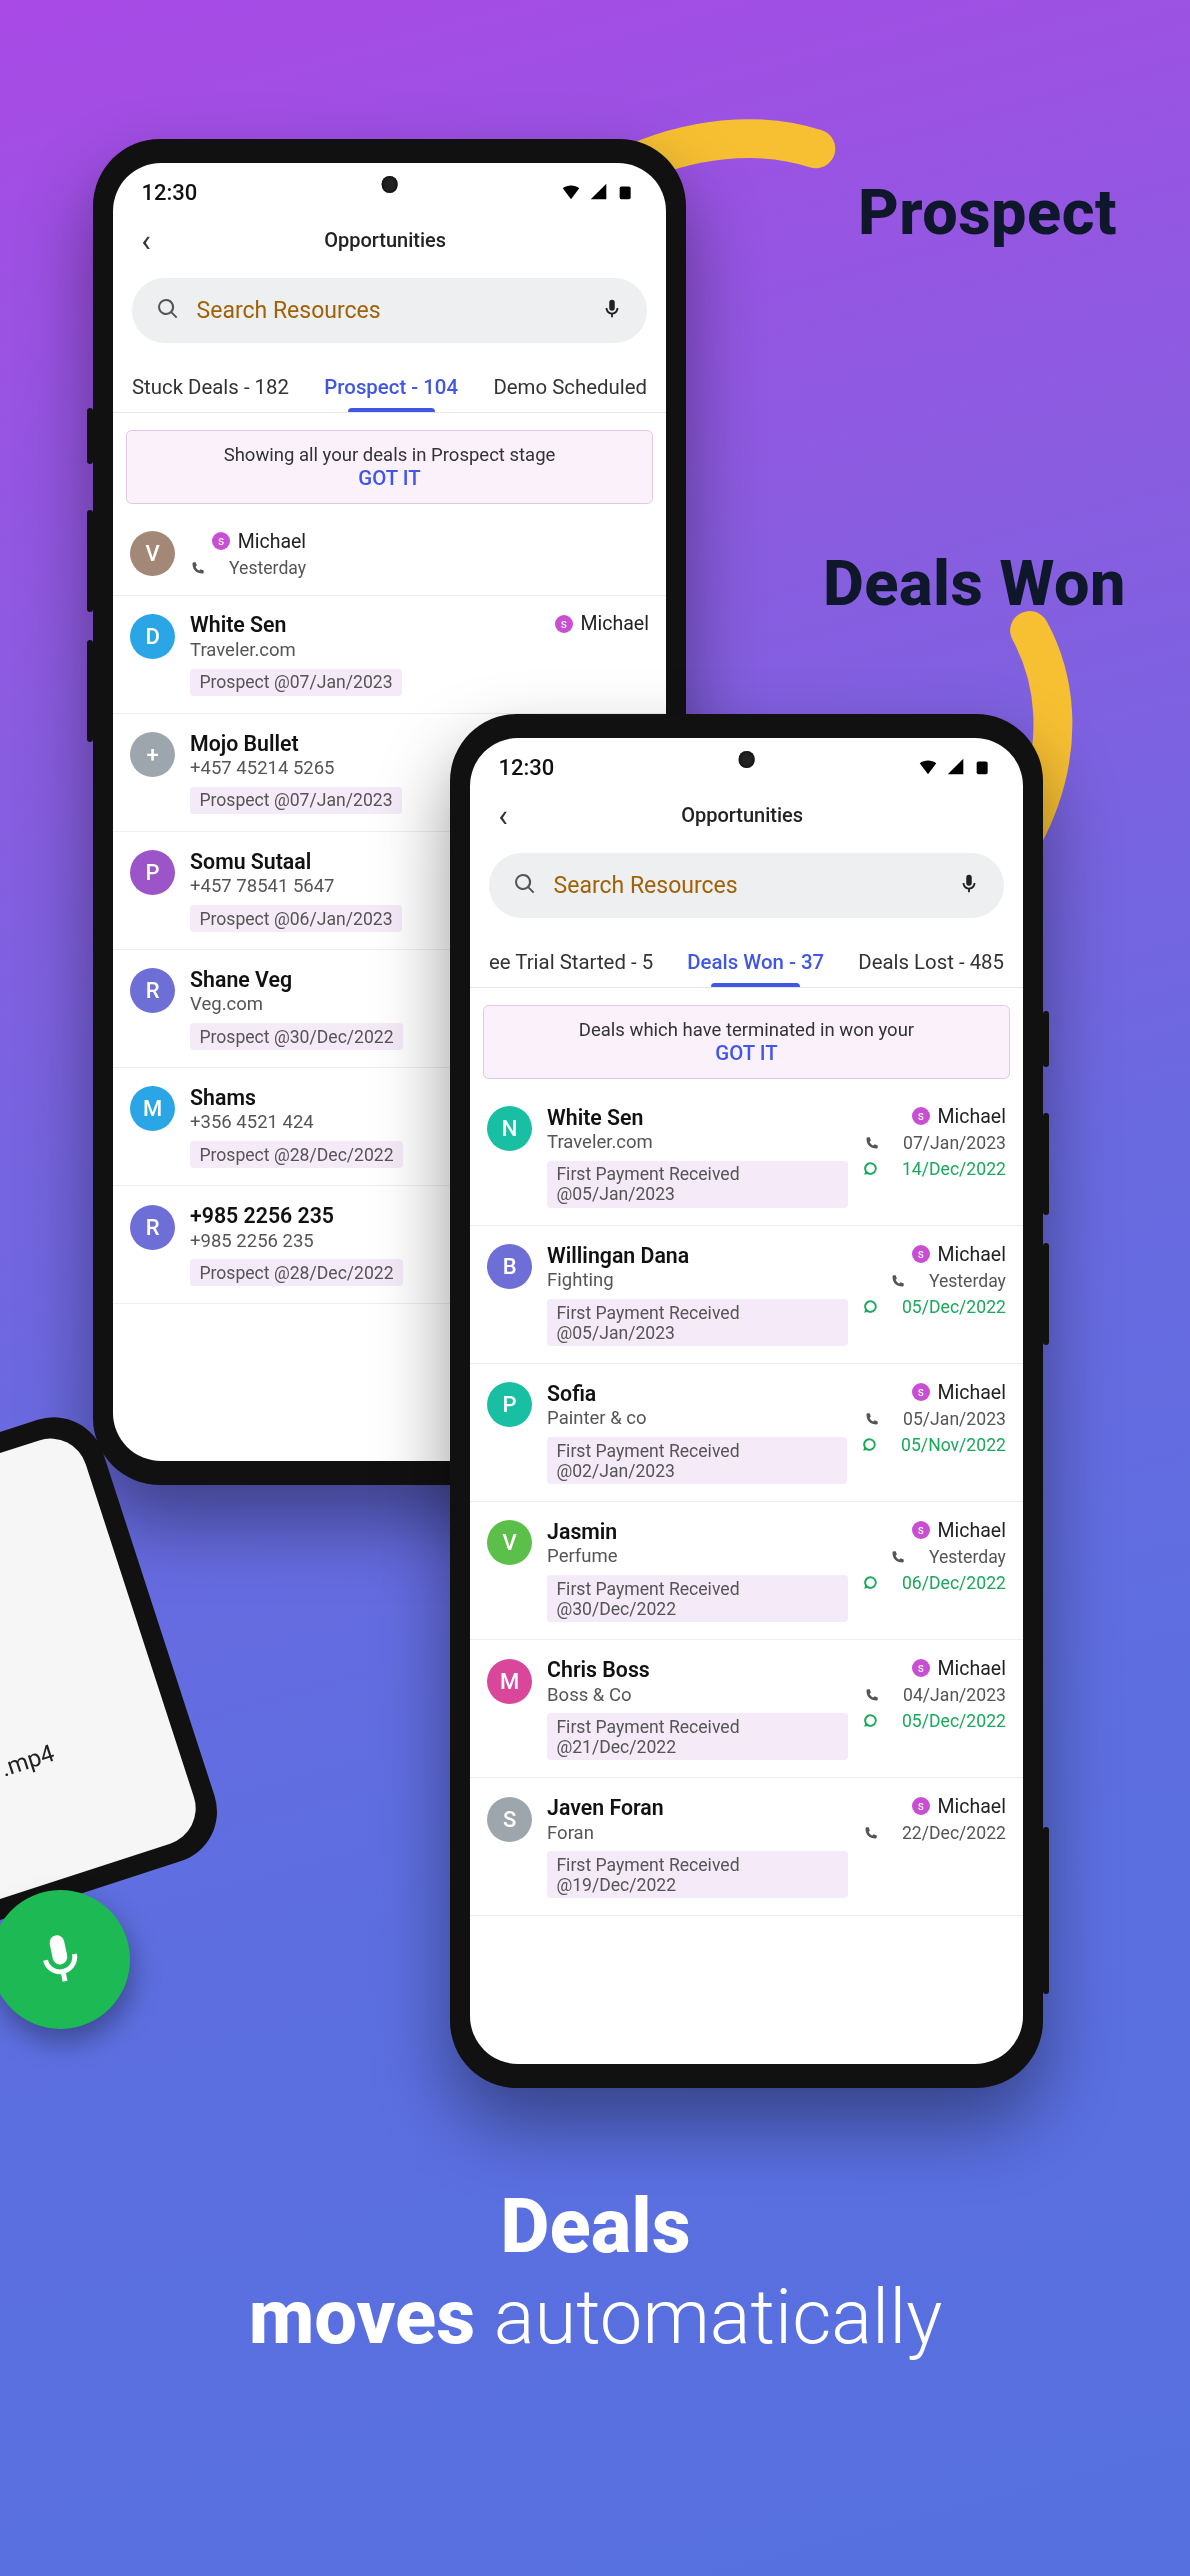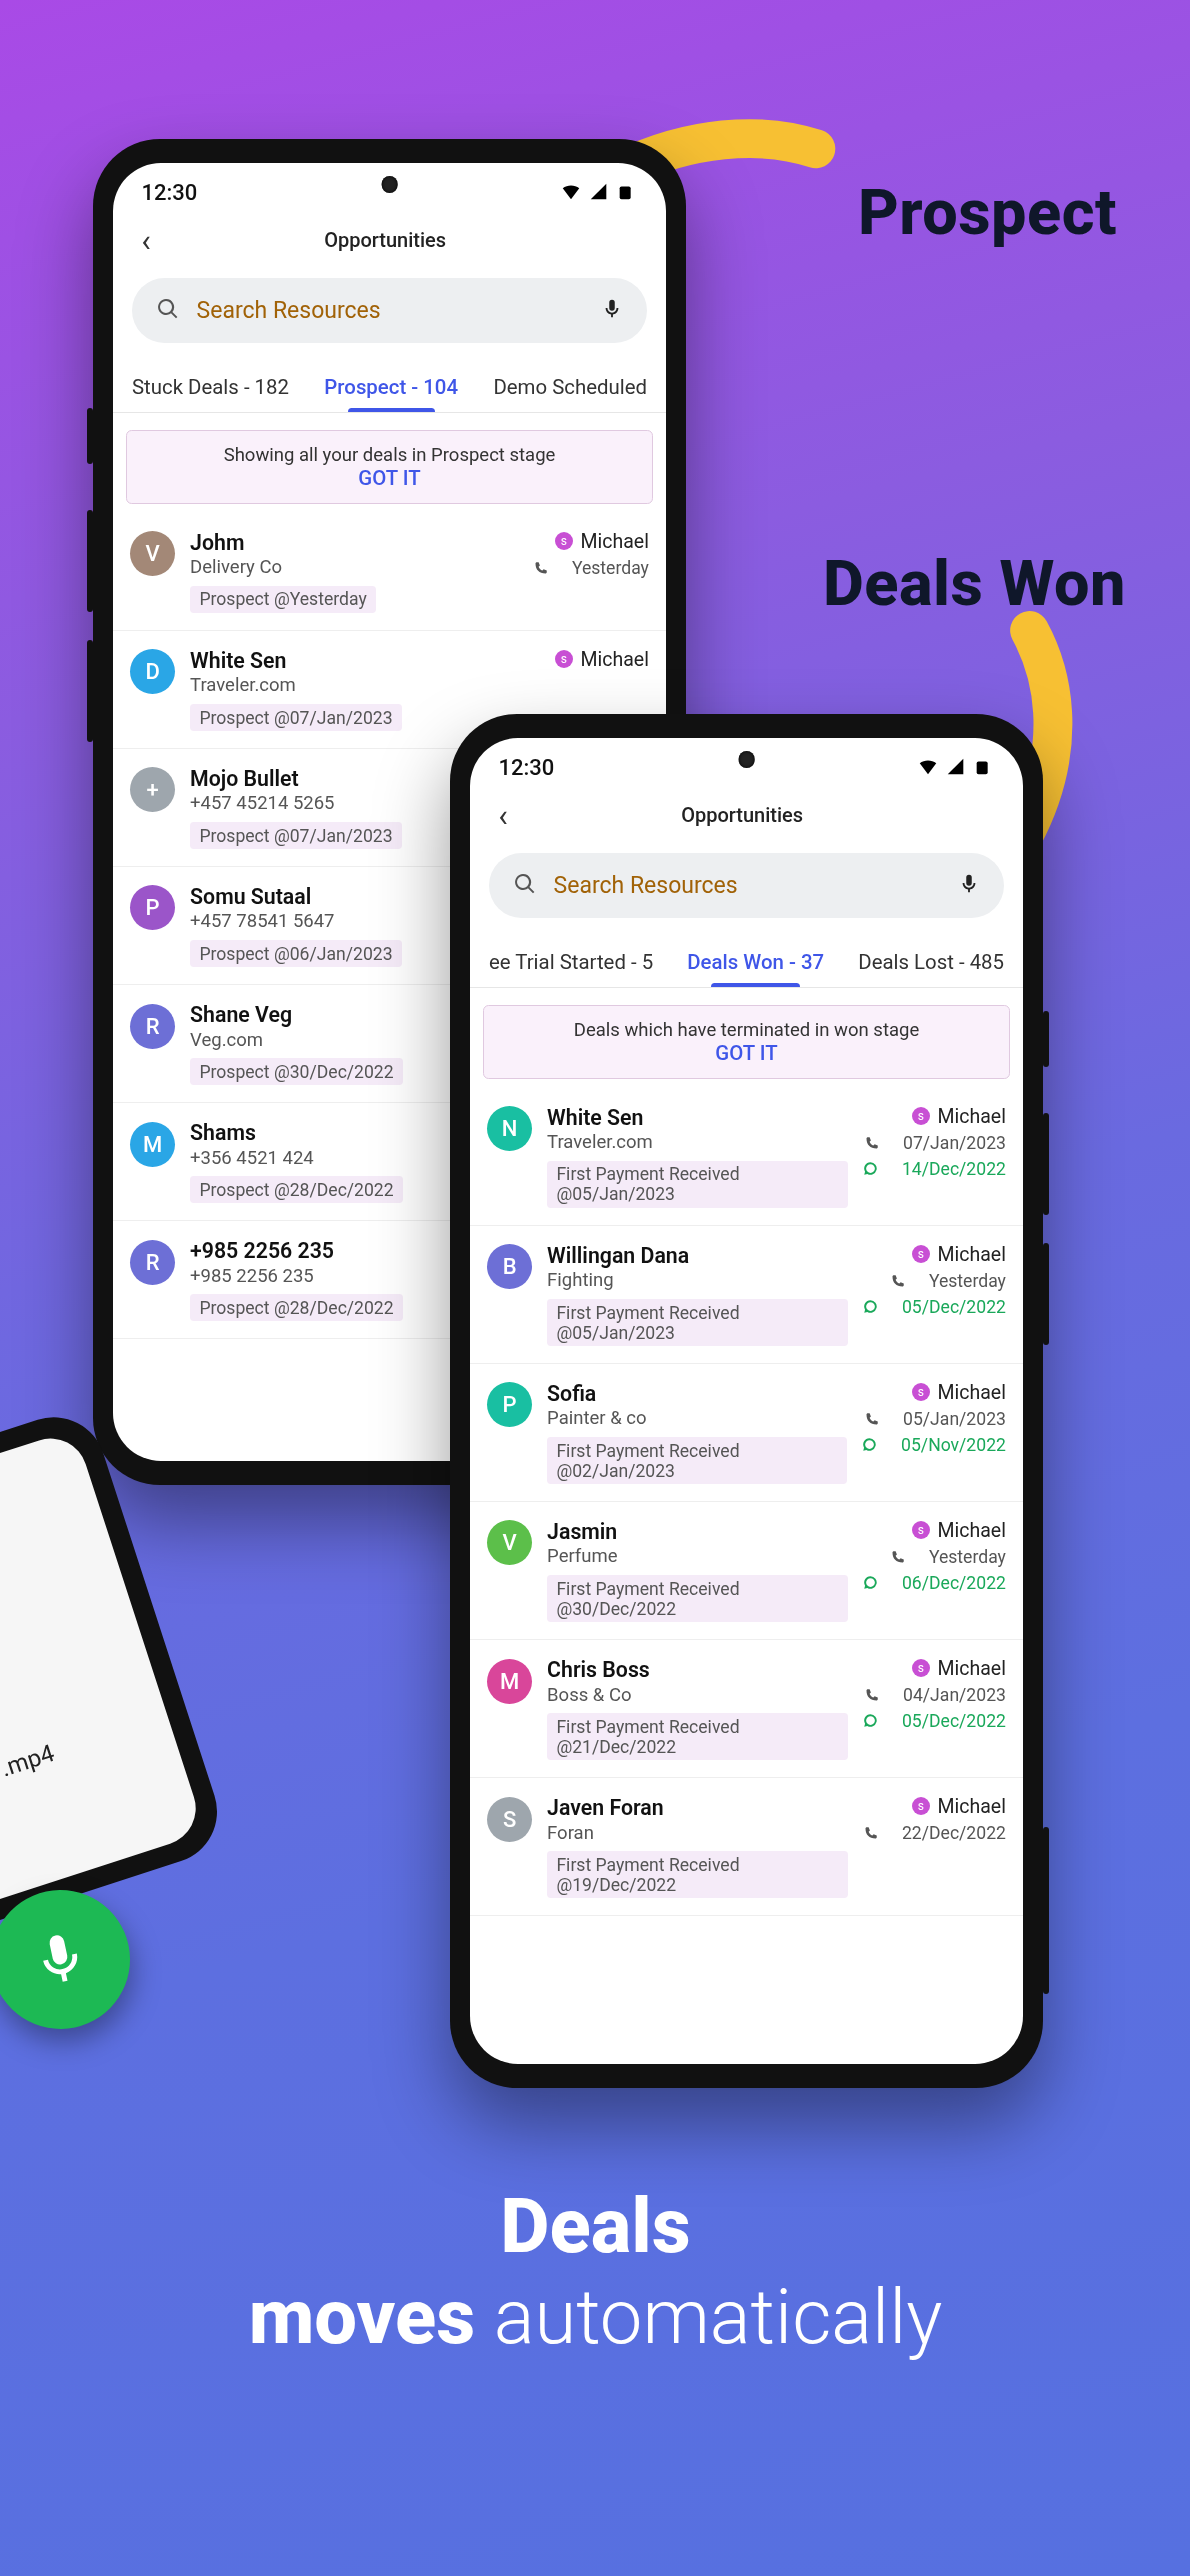--- a/index.html
+++ b/index.html
@@ -229,21 +229,20 @@
     </div>
 
     <div class="banner">
       <span class="bmsg">Showing all your deals in Prospect stage</span>
       <span class="baction">GOT IT</span>
     </div>
 
     <div class="list" id="list1">
         <div class="row">
           <div class="avatar c-brown">V</div>
-          <div class="rowmain"><div class="rowname">Johm</div><div class="rowsub">Delivery Co</div><div class="tag">Prospect @Yesterday</div></div>
           <div class="rowright">
             <div class="owner">
               <span class="dot">s</span>
               <span>Michael</span>
             </div>
             <div class="metaline">
               <svg viewBox="0 0 24 24" style="fill:currentColor">
                 <path d="M6 2h3l2 5-2 2c1 3 3 5 6 6l2-2 5 2v3c0 1-1 2-2 2C10 20 4 14 4 4c0-1 1-2 2-2z"></path>
               </svg> 
               <span>Yesterday</span>
@@ -327,21 +326,21 @@
           </svg></span>
     </div>
 
     <div class="tabs">
       <div class="tab">ee Trial Started - 5</div>
       <div class="tab active">Deals Won - 37</div>
       <div class="tab">Deals Lost - 485</div>
     </div>
 
     <div class="banner">
-      <span class="bmsg">Deals which have terminated in won stage</span>
+      <span class="bmsg">Deals which have terminated in won your</span>
       <span class="baction">GOT IT</span>
     </div>
 
     <div class="list" id="list2">
         <div class="row">
           <div class="avatar c-teal">N</div>
           <div class="rowmain"><div class="rowname">White Sen</div><div class="rowsub">Traveler.com</div><div class="tag">First Payment Received @05/Jan/2023</div></div>
           <div class="rowright">
             <div class="owner">
               <span class="dot">s</span>

